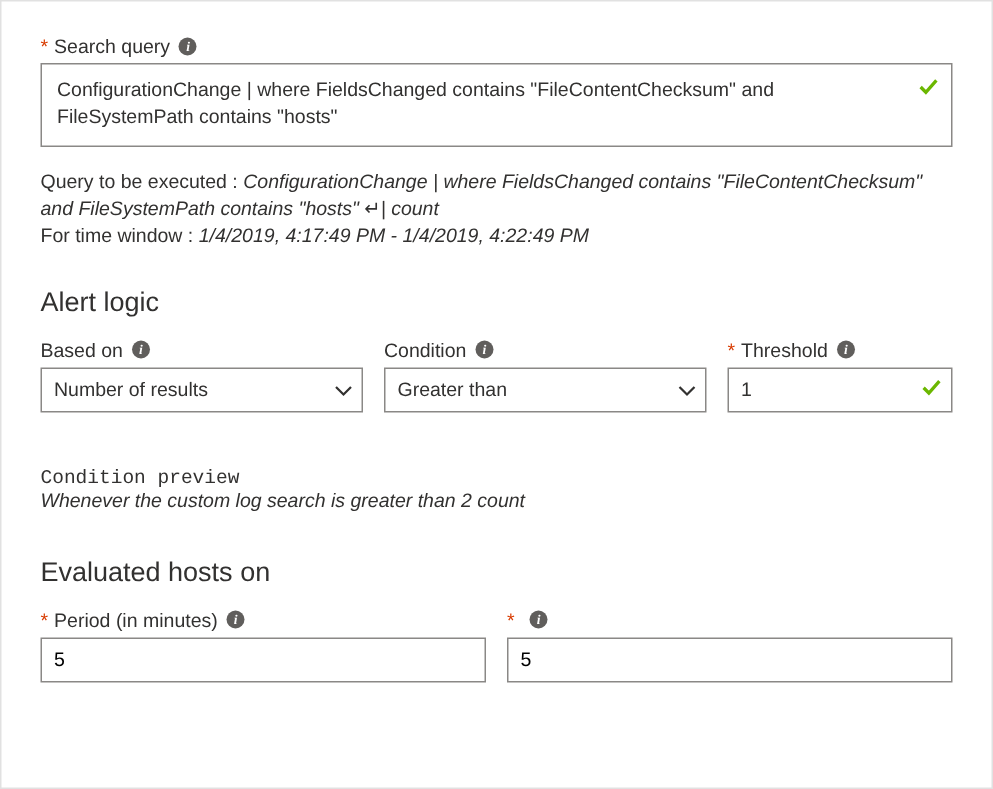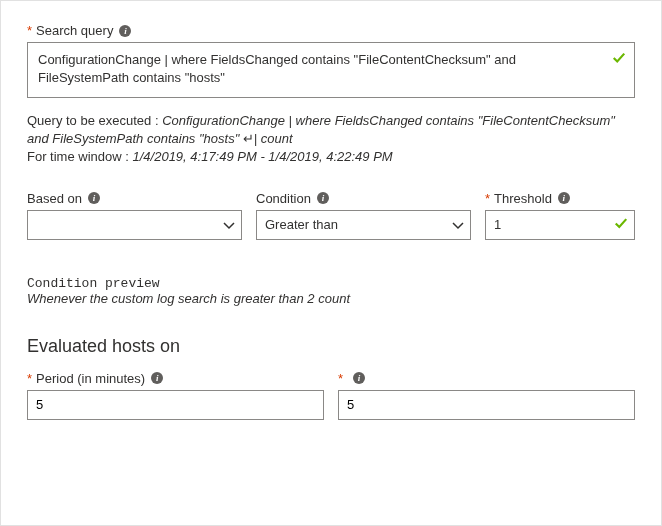--- a/index.html
+++ b/index.html
@@ -146,28 +146,30 @@
 
   <div class="exec-text">
     <span>Query to be executed : </span>
     <span class="ital">
       <span>ConfigurationChange | where FieldsChanged contains "FileContentChecksum" and FileSystemPath contains "hosts" </span><span class="ret-icon">↵</span><span>| count</span>
     </span><br>
     <span>For time window : </span>
     <span class="ital">1/4/2019, 4:17:49 PM - 1/4/2019, 4:22:49 PM</span>
   </div>
 
+  <h3 class="section">Alert logic</h3>
 
   <div class="row3">
     <div class="col">
       <div class="label-row">
         <span>Based on</span>
         <span class="info-icon">i</span>
       </div>
       <div class="select-wrap">
+        <span>Number of results</span>
         <span class="chev">
           <svg viewBox="0 0 12 12">
               <polyline points="1,3 6,8 11,3"></polyline>
             </svg>
         </span>
       </div>
     </div>
     <div class="col">
       <div class="label-row">
         <span>Condition</span>

